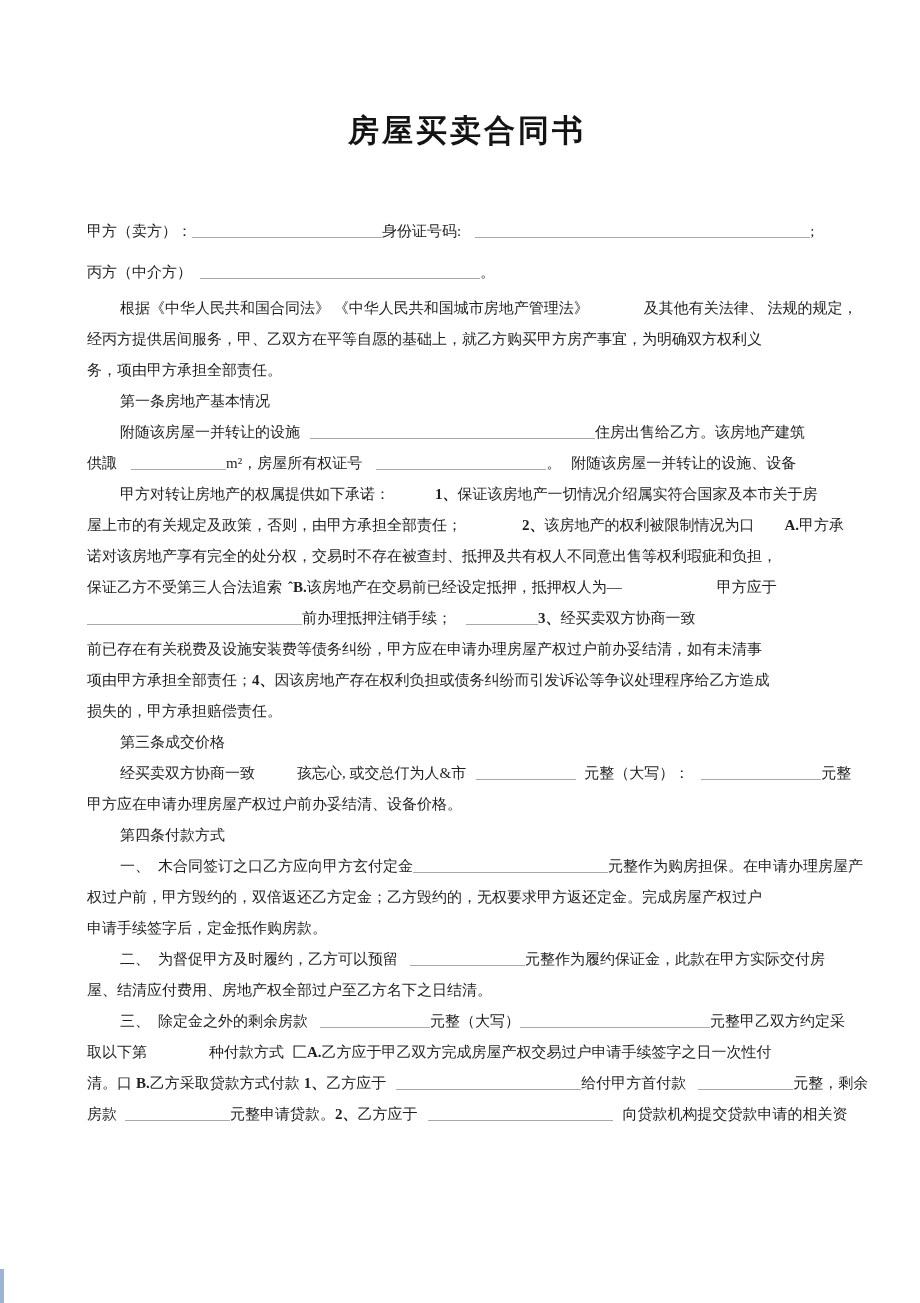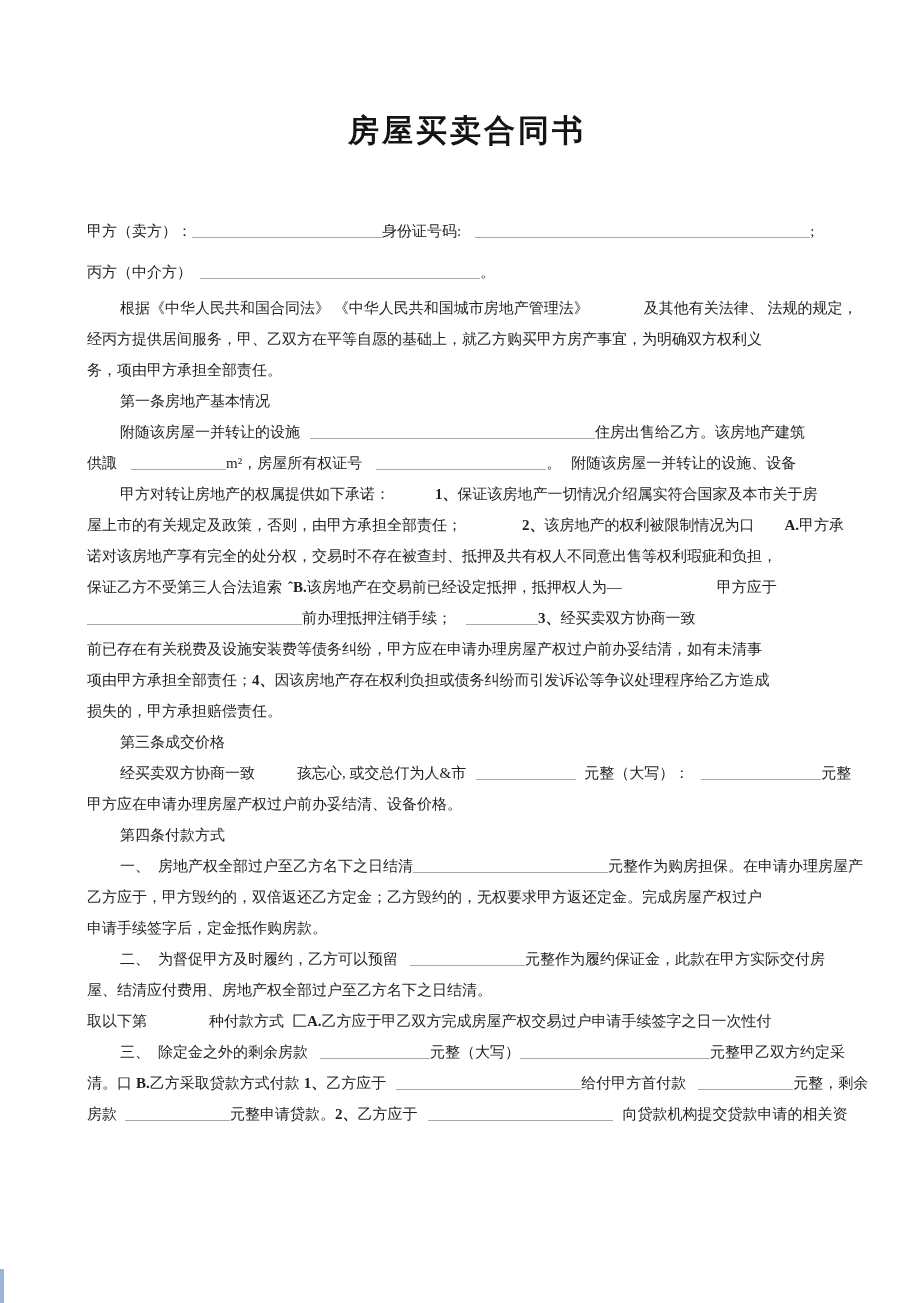--- a/index.html
+++ b/index.html
@@ -61,24 +61,24 @@
       <div class="line"><span class="run">诺对该房地产享有完全的处分权，交易时不存在被查封、抵押及共有权人不同意出售等权利瑕疵和负担，</span></div>
       <div class="line"><span class="run">保证乙方不受第三人合法追索</span><span class="gap" style="width: 6px;"></span><span class="run bold">ˆB.</span><span class="run">该房地产在交易前已经设定抵押，抵押权人为—</span><span class="gap" style="width: 95px;"></span><span class="run">甲方应于</span></div>
       <div class="line"><span class="blank" style="width: 215px;"></span><span class="run">前办理抵押注销手续；</span><span class="gap" style="width: 14px;"></span><span class="blank" style="width: 72px;"></span><span class="run bold">3、</span><span class="run">经买卖双方协商一致</span></div>
       <div class="line"><span class="run">前已存在有关税费及设施安装费等债务纠纷，甲方应在申请办理房屋产权过户前办妥结清，如有未清事</span></div>
       <div class="line"><span class="run">项由甲方承担全部责任；</span><span class="run bold">4、</span><span class="run">因该房地产存在权利负担或债务纠纷而引发诉讼等争议处理程序给乙方造成</span></div>
       <div class="line"><span class="run">损失的，甲方承担赔偿责任。</span></div>
       <div class="line" style="text-indent: 33px;"><span class="run">第三条成交价格</span></div>
       <div class="line" style="text-indent: 33px;"><span class="run">经买卖双方协商一致</span><span class="gap" style="width: 42px;"></span><span class="run">孩忘心, 或交总仃为人&amp;市</span><span class="gap" style="width: 10px;"></span><span class="blank" style="width: 100px;"></span><span class="gap" style="width: 8px;"></span><span class="run">元整（大写）：</span><span class="gap" style="width: 12px;"></span><span class="blank" style="width: 120px;"></span><span class="run">元整</span></div>
       <div class="line"><span class="run">甲方应在申请办理房屋产权过户前办妥结清、设备价格。</span></div>
       <div class="line" style="text-indent: 33px;"><span class="run">第四条付款方式</span></div>
-      <div class="line" style="text-indent: 33px;"><span class="run">一、</span><span class="gap" style="width: 8px;"></span><span class="run">房地产权全部过户至乙方名下之日结清</span><span class="blank" style="width: 195px;"></span><span class="run">元整作为购房担保。在申请办理房屋产</span></div>
-      <div class="line"><span class="run">乙方应于，甲方毁约的，双倍返还乙方定金；乙方毁约的，无权要求甲方返还定金。完成房屋产权过户</span></div>
+      <div class="line" style="text-indent: 33px;"><span class="run">一、</span><span class="gap" style="width: 8px;"></span><span class="run">木合同签订之口乙方应向甲方玄付定金</span><span class="blank" style="width: 195px;"></span><span class="run">元整作为购房担保。在申请办理房屋产</span></div>
+      <div class="line"><span class="run">权过户前，甲方毁约的，双倍返还乙方定金；乙方毁约的，无权要求甲方返还定金。完成房屋产权过户</span></div>
       <div class="line"><span class="run">申请手续签字后，定金抵作购房款。</span></div>
       <div class="line" style="text-indent: 33px;"><span class="run">二、</span><span class="gap" style="width: 8px;"></span><span class="run">为督促甲方及时履约，乙方可以预留</span><span class="gap" style="width: 12px;"></span><span class="blank" style="width: 115px;"></span><span class="run">元整作为履约保证金，此款在甲方实际交付房</span></div>
       <div class="line"><span class="run">屋、结清应付费用、房地产权全部过户至乙方名下之日结清。</span></div>
+      <div class="line" style="text-indent: 33px;"><span class="run">三、</span><span class="gap" style="width: 8px;"></span><span class="run">除定金之外的剩余房款</span><span class="gap" style="width: 12px;"></span><span class="blank" style="width: 110px;"></span><span class="run">元整（大写）</span><span class="blank" style="width: 190px;"></span><span class="run">元整甲乙双方约定采</span></div>
       <div class="line"><span class="run">取以下第</span><span class="gap" style="width: 62px;"></span><span class="run">种付款方式</span><span class="gap" style="width: 8px;"></span><span class="run">匚</span><span class="run bold">A.</span><span class="run">乙方应于甲乙双方完成房屋产权交易过户申请手续签字之日一次性付</span></div>
-      <div class="line" style="text-indent: 33px;"><span class="run">三、</span><span class="gap" style="width: 8px;"></span><span class="run">除定金之外的剩余房款</span><span class="gap" style="width: 12px;"></span><span class="blank" style="width: 110px;"></span><span class="run">元整（大写）</span><span class="blank" style="width: 190px;"></span><span class="run">元整甲乙双方约定采</span></div>
       <div class="line"><span class="run">清。口</span><span class="gap" style="width: 4px;"></span><span class="run bold">B.</span><span class="run">乙方采取贷款方式付款</span><span class="gap" style="width: 4px;"></span><span class="run bold">1、</span><span class="run">乙方应于</span><span class="gap" style="width: 10px;"></span><span class="blank" style="width: 185px;"></span><span class="run">给付甲方首付款</span><span class="gap" style="width: 12px;"></span><span class="blank" style="width: 95px;"></span><span class="run">元整，剩余</span></div>
       <div class="line"><span class="run">房款</span><span class="gap" style="width: 8px;"></span><span class="blank" style="width: 105px;"></span><span class="run">元整申请贷款。</span><span class="run bold">2、</span><span class="run">乙方应于</span><span class="gap" style="width: 10px;"></span><span class="blank" style="width: 185px;"></span><span class="gap" style="width: 10px;"></span><span class="run">向贷款机构提交贷款申请的相关资</span></div>
     </div>
   <div class="corner-mark"></div>
 </div>
 
 </body></html>

